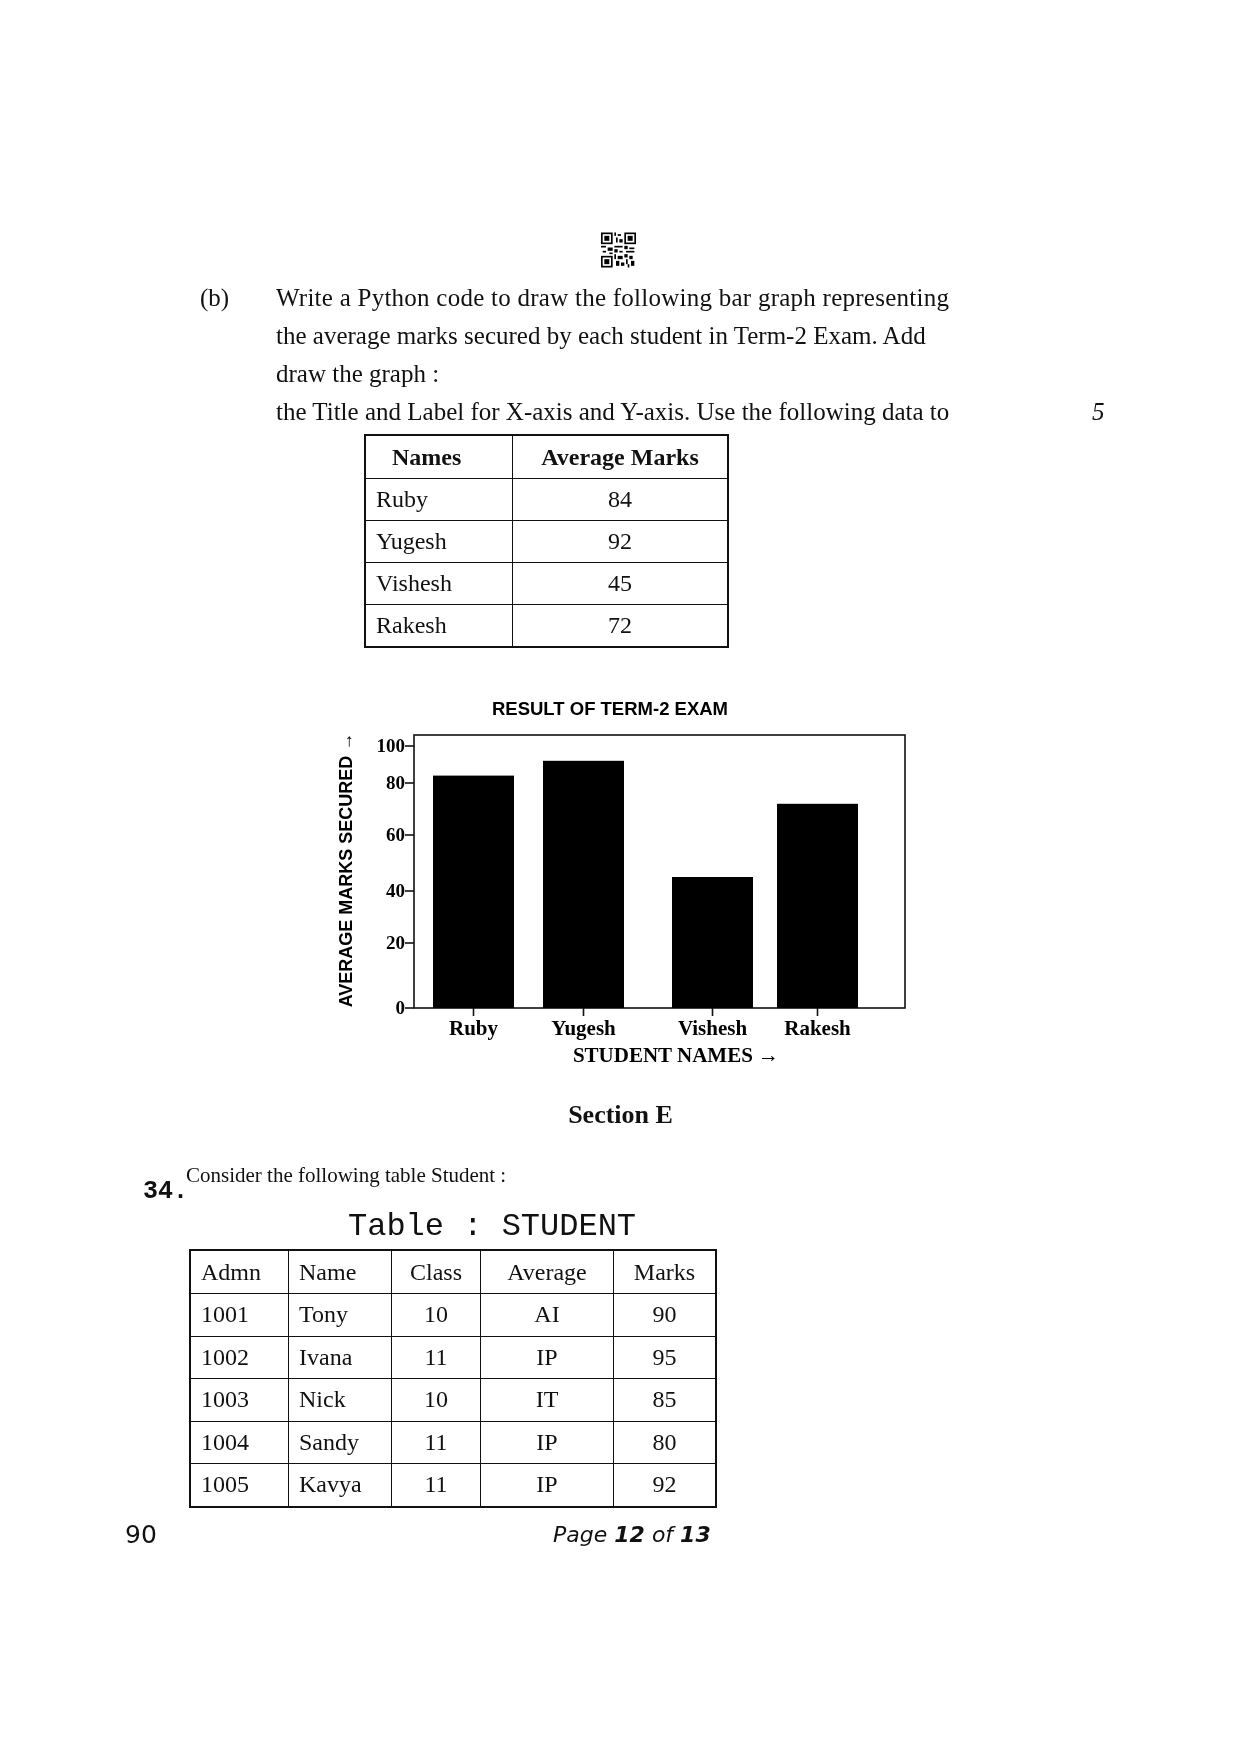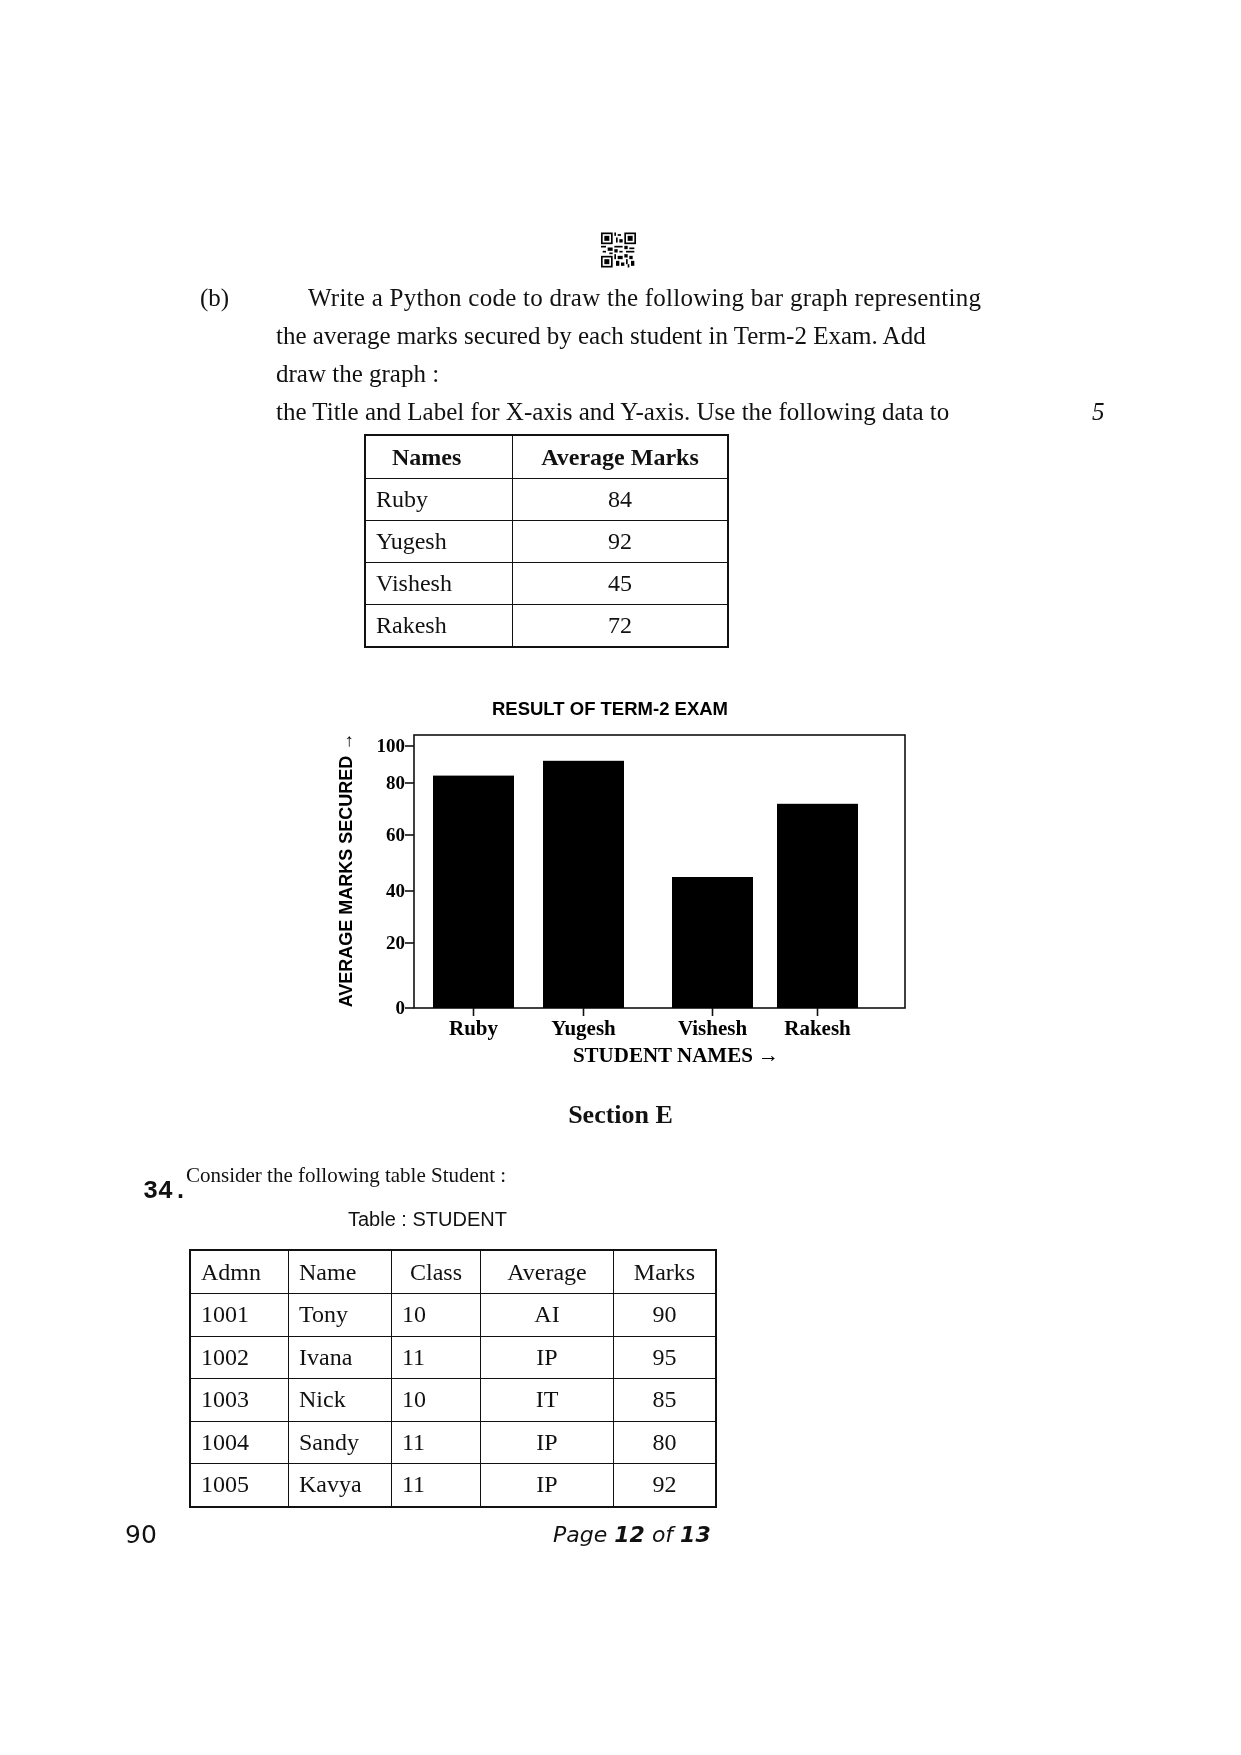--- a/index.html
+++ b/index.html
@@ -4,39 +4,39 @@
 <style>
   html, body { margin: 0; padding: 0; background: #ffffff; }
   body { width: 1241px; height: 1755px; position: relative; overflow: hidden;
          font-family: "DejaVu Serif", "Liberation Serif", serif; color: #111; }
   .abs { position: absolute; }
   .qr { left: 601px; top: 232px; width: 35px; height: 36px; }
   .qtext { font-family: "Liberation Serif", "DejaVu Serif", serif; font-size: 25px; line-height: 38px; }
   .part-label { left: 200px; top: 279px; }
   .para { left: 276px; top: 279px; width: 780px; }
   .para span { display: block; white-space: nowrap; }
-  .para .l1 { letter-spacing: 0.25px; margin-left: 32px; }
+  .para .l1 { letter-spacing: 0.25px; }
   .marks { left: 1092px; top: 393px; font-style: italic; }
   table { border-collapse: collapse; font-family: "Liberation Serif", "DejaVu Serif", serif; font-size: 24px; }
   table td, table th { border: 1.6px solid #111; }
   .t1 { left: 364px; top: 434px; border: 2px solid #111; }
   .t1 th { font-weight: bold; height: 42px; padding: 0 26px; text-align: left; }
   .t1 th.c2 { text-align: center; padding: 0 8px; }
   .t1 td { height: 41px; padding: 0 10px; }
   .t1 td.v { text-align: center; }
   .t1 .c1 { width: 94px; }
   .t1 .c2 { width: 198px; }
   .chart { left: 320px; top: 690px; width: 600px; height: 390px; }
   .section { left: 0; width: 1241px; top: 1100px; text-align: center; font-family: "Liberation Serif", serif; font-weight: bold; font-size: 26px; }
   .q34num { left: 143px; top: 1163px; font-family: Liberation Mono, monospace; font-weight: bold; font-size: 25px; margin-top: 14px; }
   .q34text { left: 186px; top: 1163px; font-family: "Liberation Serif", serif; font-size: 21px; }
-  .tcap { left: 348px; top: 1208px; font-family: Liberation Sans, sans-serif; font-size: 20px; }
+  .tcap { left: 348px; top: 1208px; font-family: Liberation Mono, monospace; font-size: 32px; }
   .t2 { left: 189px; top: 1249px; border: 2px solid #111; }
   .t2 td { height: 41.5px; padding: 0 10px; font-size: 24px; }
-  .t2 .ca { width: 77px; margin-top: 28px; } .t2 .cn { width: 82px; } .t2 .cc { width: 68px; }
+  .t2 .ca { width: 77px; margin-top: 28px; } .t2 .cn { width: 82px; } .t2 .cc { width: 68px; text-align: center; }
   .t2 .co { width: 112px; text-align: center; } .t2 .cm { width: 81px; text-align: center; }
   .t2 tr:first-child td { height: 42px; }
   .t2 tr:first-child td.cc, .t2 tr:first-child td.co, .t2 tr:first-child td.cm { text-align: center; }
   .pgnum { left: 125px; top: 1520px; font-family: "DejaVu Sans", sans-serif; font-size: 25px; }
   .pgfooter { left: 553px; top: 1522px; font-family: "DejaVu Sans", "Liberation Sans", sans-serif; font-size: 22px; font-style: italic; }
   .pgfooter b { font-style: italic; }
 </style>
 </head>
 <body>
 

